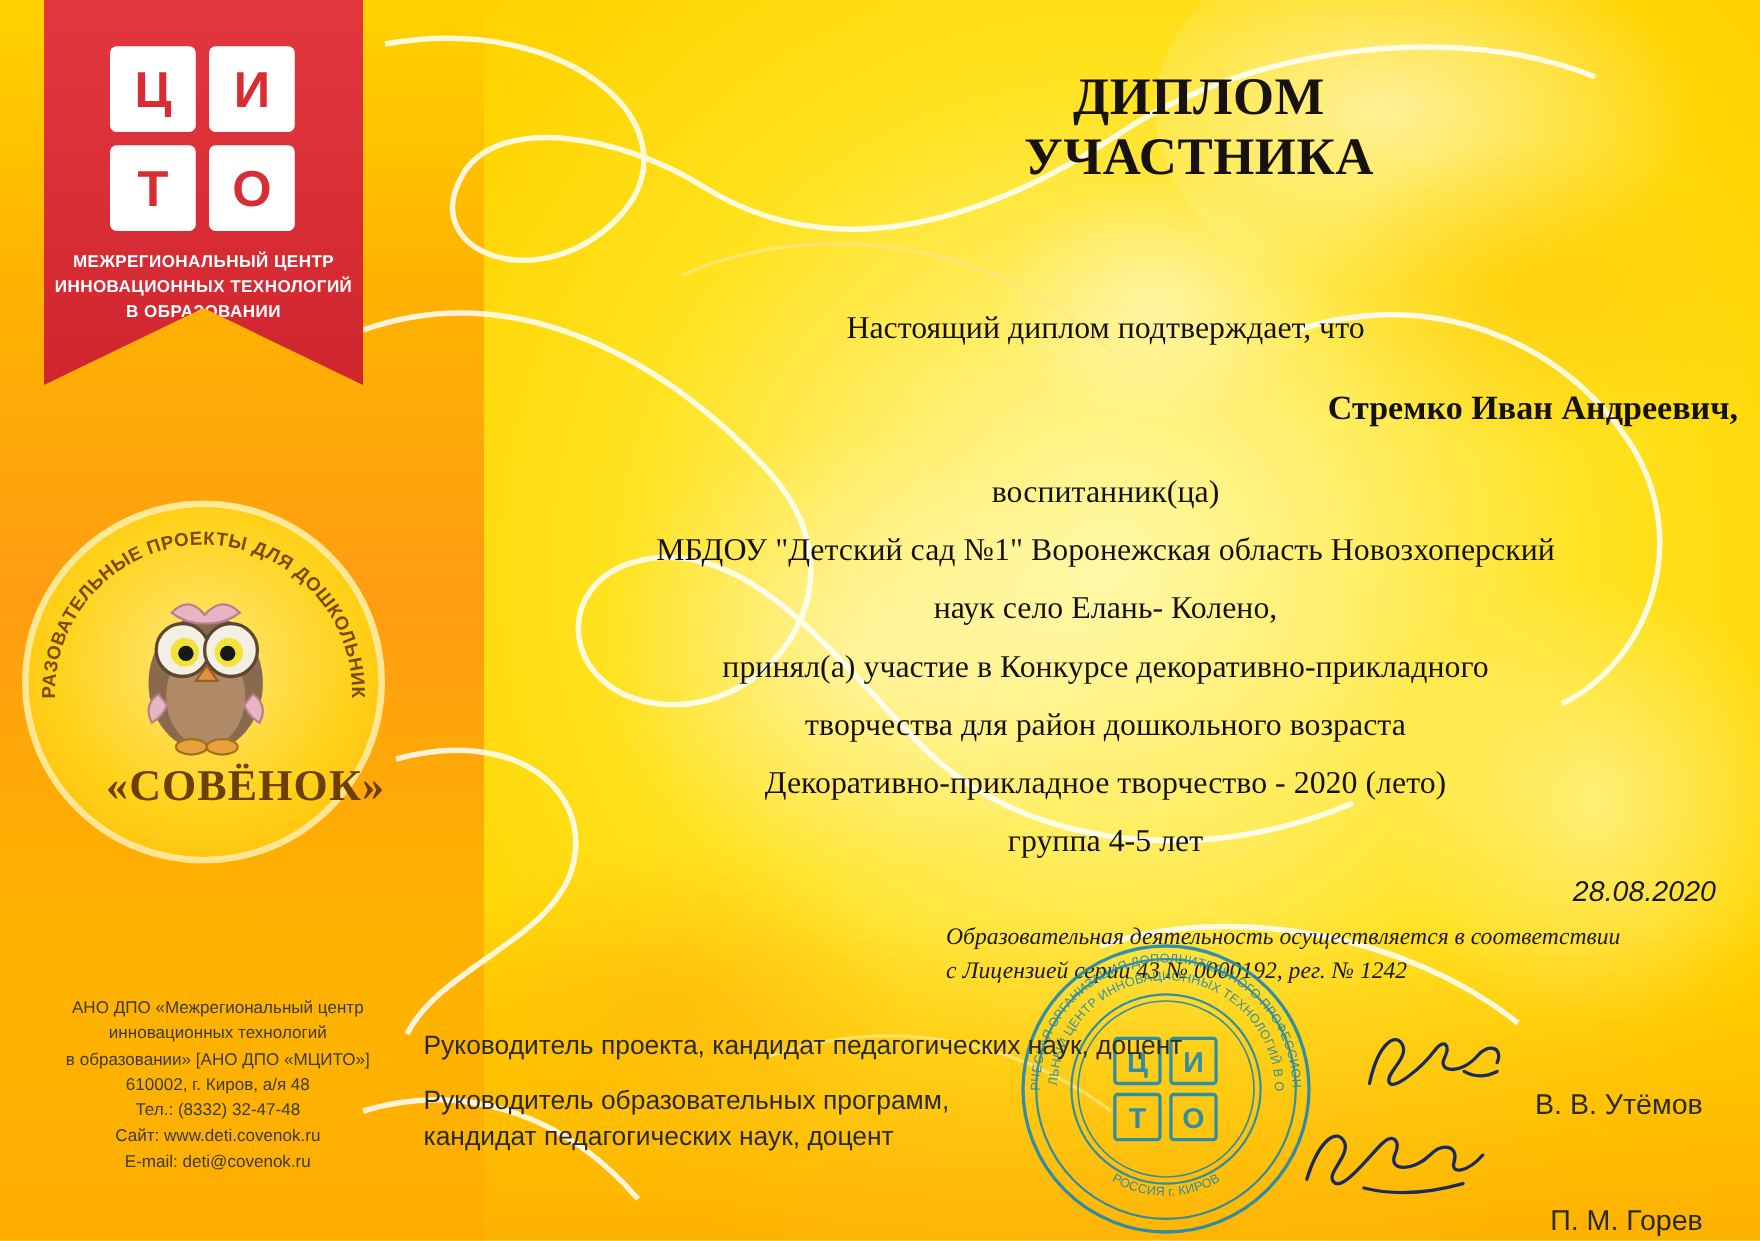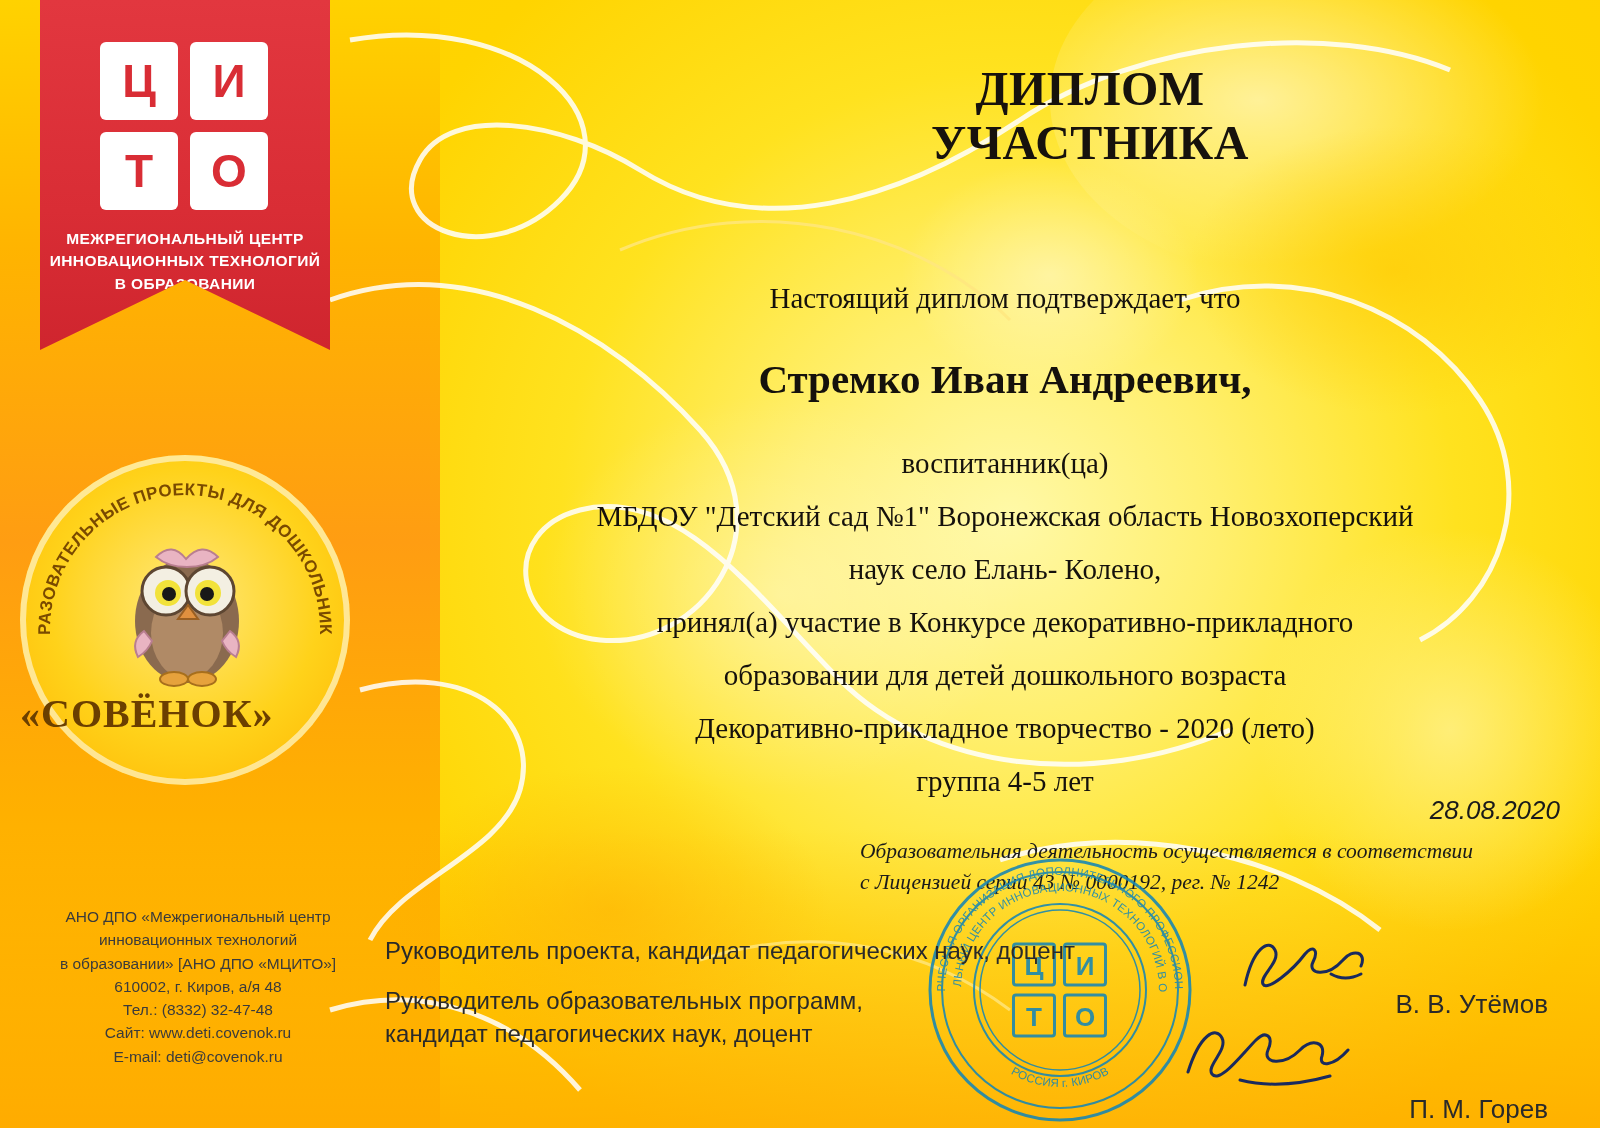--- a/index.html
+++ b/index.html
@@ -102,21 +102,21 @@
   .owl-ring-text text {
     font-family: "Liberation Sans", sans-serif;
     font-weight: bold;
     font-size: 17px;
     fill: #7a4a00;
     letter-spacing: .5px;
   }
   .owl-name {
     position: absolute;
     left: 0; right: 0; bottom: 48px;
-    text-align: left;
+    text-align: right;
     font-family: "Liberation Serif", serif;
     font-weight: bold;
     font-size: 40px;
     color: #6b3f00;
     letter-spacing: 1px;
   }
   .owl-art { position: absolute; left: 72px; top: 58px; width: 190px; height: 190px; }
 
   
   .contact {
@@ -149,22 +149,23 @@
     left: 430px; top: 275px;
     width: 1150px;
     text-align: center;
     color: #15110c;
     font-size: 29px;
     line-height: 1.62;
   }
   .body-text .line { margin-bottom: 6px; }
   .name-line {
     font-weight: bold;
-    font-size: 41px;
+    font-size: 31px;
     margin: 24px 0 28px;
+    text-align: right;
   }
 
   
   .date {
     position: absolute;
     right: 40px; top: 795px;
     font-family: Liberation Sans, sans-serif;
     font-style: italic;
     font-size: 26px;
     color: #1a1a1a;
@@ -332,21 +333,21 @@
     <div>УЧАСТНИКА</div>
   </div>
 
   <div class="body-text">
     <div class="line">Настоящий диплом подтверждает, что</div>
     <div class="name-line">Стремко Иван Андреевич,</div>
     <div class="line">воспитанник(ца)</div>
     <div class="line">МБДОУ "Детский сад №1" Воронежская область Новозхоперский</div>
     <div class="line">наук село Елань- Колено,</div>
     <div class="line">принял(а) участие в Конкурсе декоративно-прикладного</div>
-    <div class="line">образовании для детей дошкольного возраста</div>
+    <div class="line">творчества для район дошкольного возраста</div>
     <div class="line">Декоративно-прикладное творчество - 2020 (лето)</div>
     <div class="line">группа 4-5 лет</div>
   </div>
 
   <div class="date">28.08.2020</div>
   <div class="licence">
     <div>Образовательная деятельность осуществляется в соответствии</div>
     <div>с Лицензией серии 43 № 0000192, рег. № 1242</div>
   </div>
 

